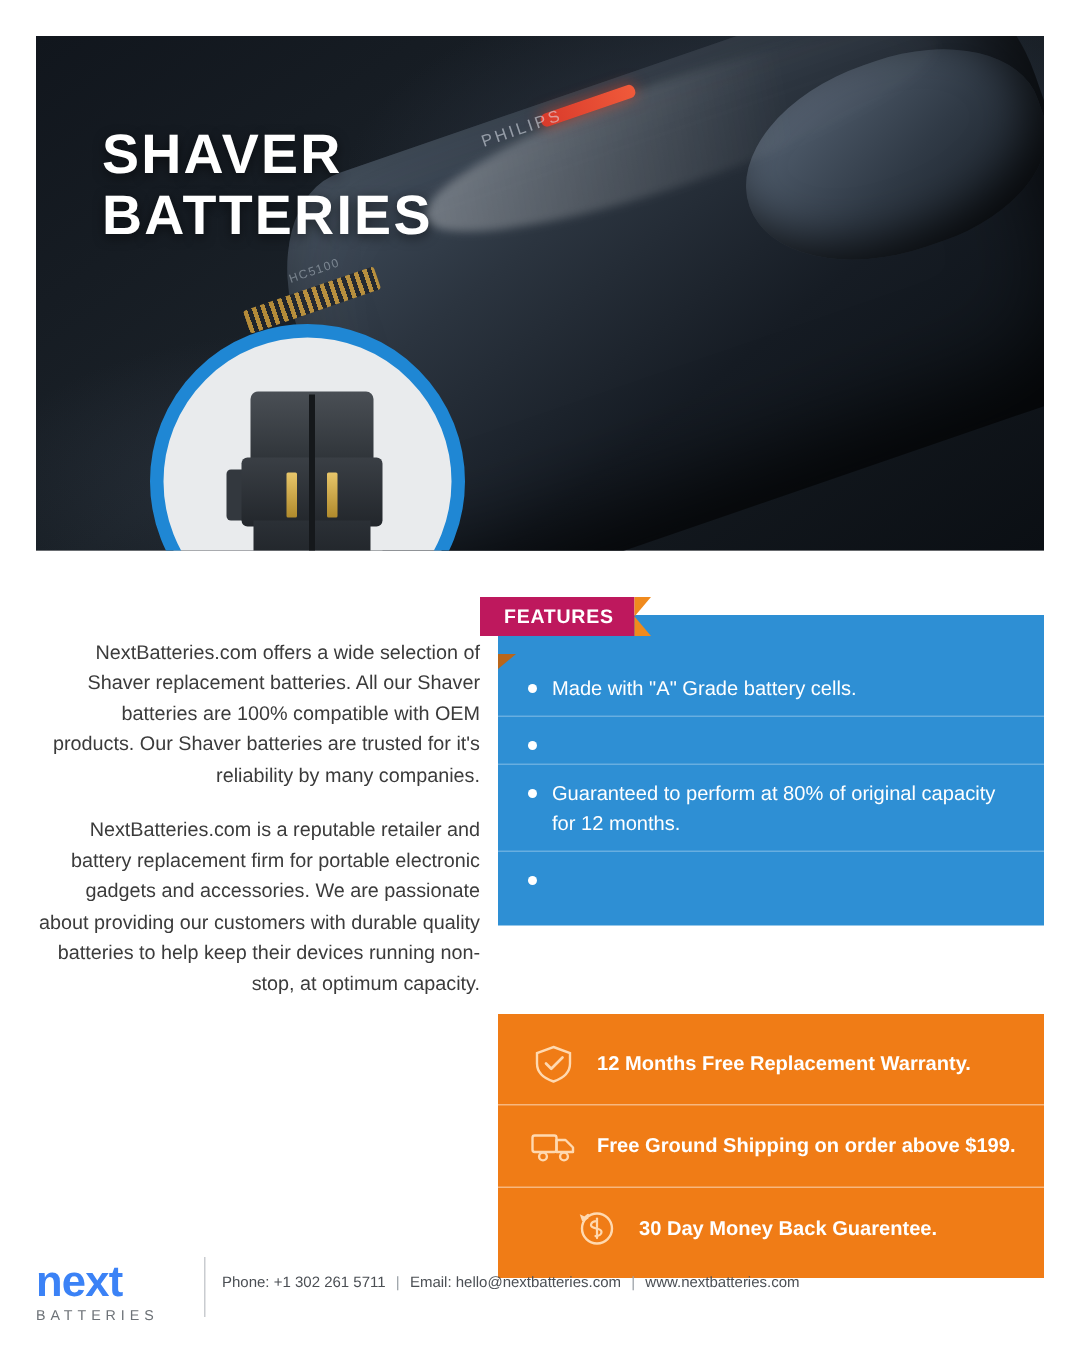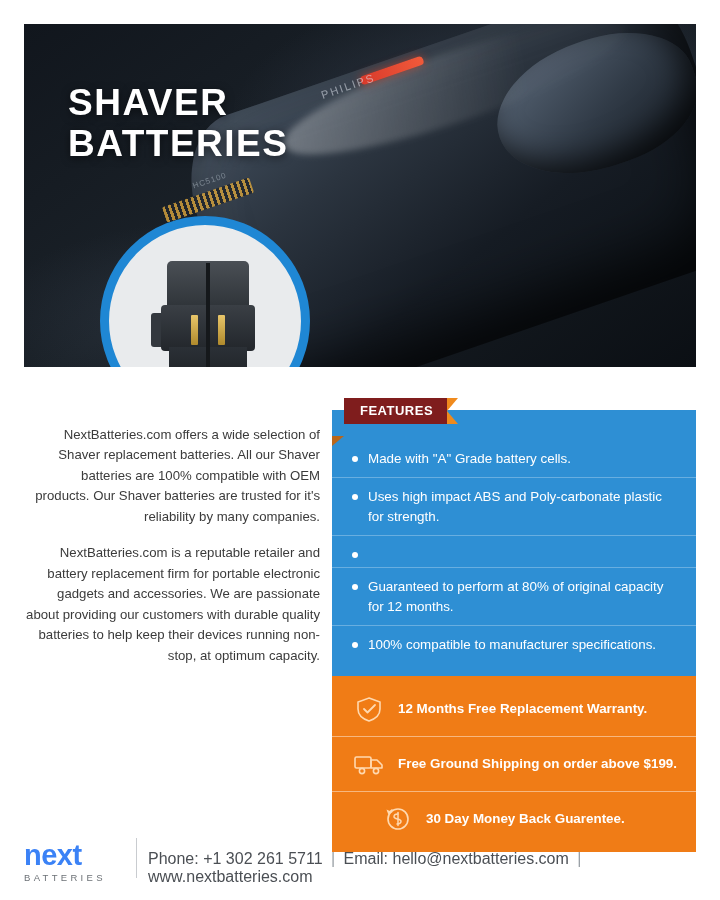--- a/index.html
+++ b/index.html
@@ -224,28 +224,27 @@
   }
   .features-ribbon {
     position: absolute;
     left: -12px;
     top: -12px;
     height: 26px;
     display: flex;
     align-items: center;
   }
   .ribbon-main {
-    background: #7f1d1d;
+    background: #be185d;
     color: #ffffff;
     font-size: 13px;
     font-weight: bold;
     letter-spacing: 0.5px;
     padding: 5px 14px 5px 16px;
     line-height: 16px;
-    margin-left: 24px;
   }
   .ribbon-arrow {
     width: 0;
     height: 0;
     border-top: 13px solid #f08a1d;
     border-bottom: 13px solid #f08a1d;
     border-right: 11px solid transparent;
   }
   .ribbon-fold {
     position: absolute;
@@ -338,21 +337,21 @@
     left: 136px;
     top: 2px;
     width: 1px;
     height: 40px;
     background: #c9ccd0;
   }
   .footer-contact {
     position: absolute;
     left: 148px;
     top: 14px;
-    font-size: 16px;
+    font-size: 10px;
     color: #4b4f54;
   }
   .footer-contact .sep { color: #9aa0a6; padding: 0 4px; }
 </style>
 </head>
 <body>
 
 <div class="page">
 
   <div class="hero">
@@ -394,32 +393,27 @@
       <div class="ribbon-arrow"></div>
     </div>
     <div class="ribbon-fold"></div>
 
     <div class="feature-item">
       <span class="bullet"></span>
       <span>Made with "A" Grade battery cells.</span>
     </div>
     <div class="feature-item">
       <span class="bullet"></span>
-      <span>Uses high impact ABS and Poly-carbonate plastic for strength.</span>
-    </div>
-    <div class="feature-item">
-      <span class="bullet"></span>
     </div>
     <div class="feature-item">
       <span class="bullet"></span>
       <span>Guaranteed to perform at 80% of original capacity for 12 months.</span>
     </div>
     <div class="feature-item">
       <span class="bullet"></span>
-      <span>100% compatible to manufacturer specifications.</span>
     </div>
   </div>
 
   <div class="offers">
     <div class="offer-item">
       <span class="offer-icon">
         <svg width="30" height="28" viewBox="0 0 30 28" aria-hidden="true">
           <path d="M15 3 L26 7 V14 C26 20 21 24 15 26 C9 24 4 20 4 14 V7 Z" fill="none" stroke="#ffd9b0" stroke-width="1.6"></path>
           <path d="M10 14 l3.5 3.5 L21 10" fill="none" stroke="#ffd9b0" stroke-width="1.8" stroke-linecap="round" stroke-linejoin="round"></path>
         </svg>

